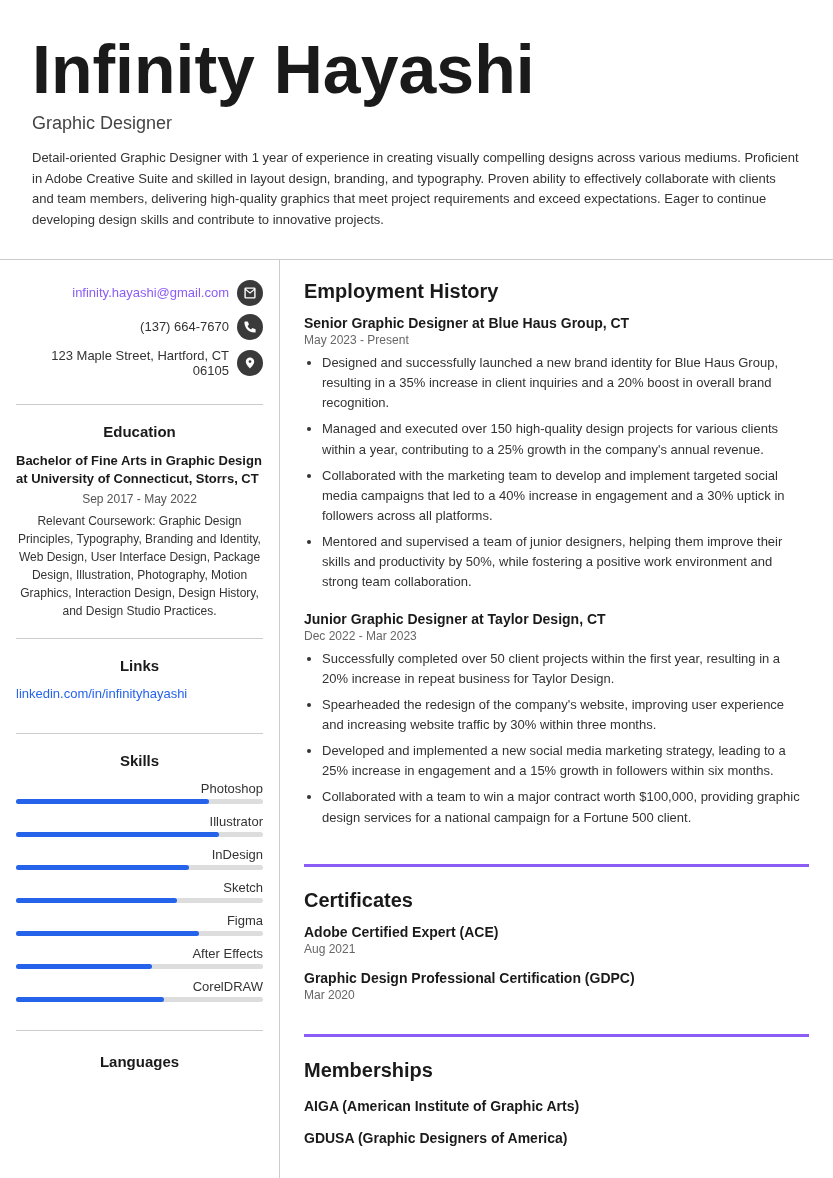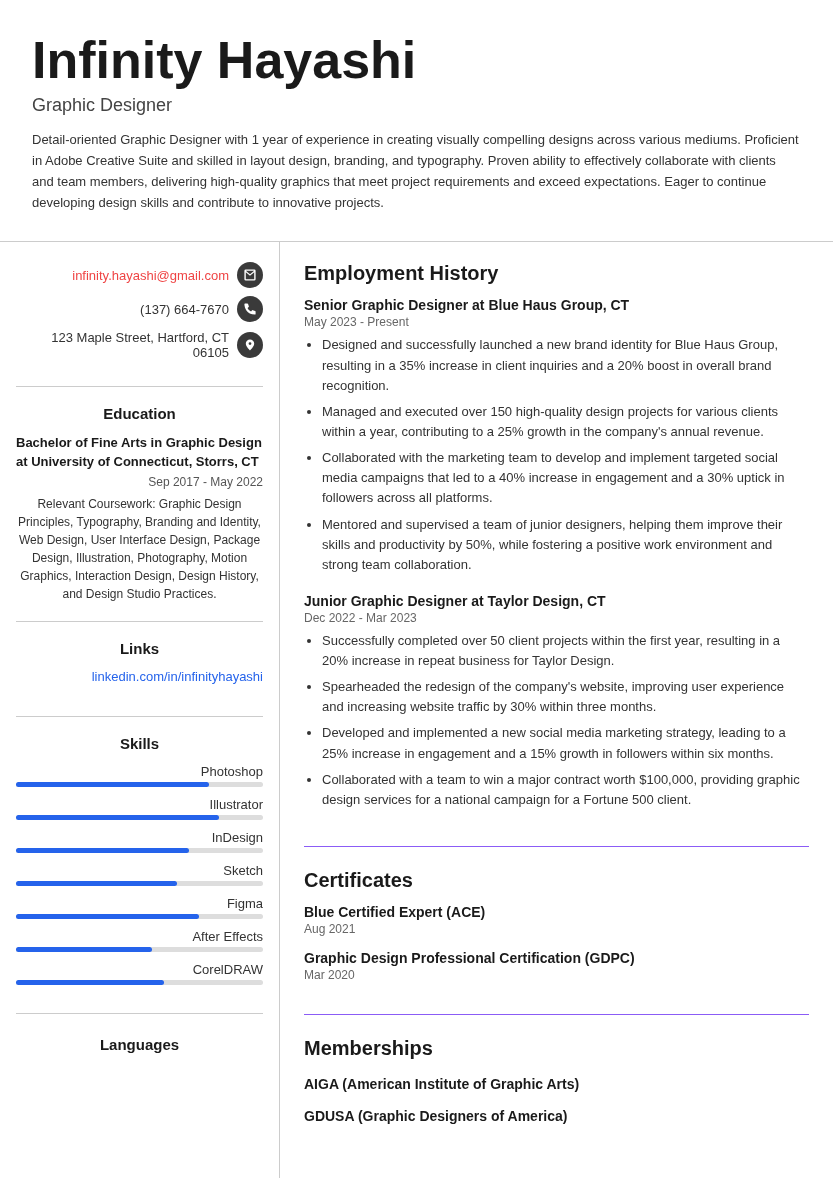--- a/index.html
+++ b/index.html
@@ -7,21 +7,21 @@
       font-family: 'Arial', sans-serif;
       background: #fff;
       color: #222;
       width: 833px;
       min-height: 1178px;
     }
     .header-section {
       padding: 32px 32px 18px 32px;
     }
     .name-title {
-      font-size: 52px;
+      font-size: 68px;
       font-weight: 700;
       color: #1a1a1a;
       line-height: 1.1;
       margin-bottom: 6px;
     }
     .job-title {
       font-size: 18px;
       color: #444;
       margin-bottom: 14px;
     }
@@ -102,38 +102,38 @@
     }
     .edu-degree {
       font-size: 13px;
       font-weight: 700;
       color: #1a1a1a;
       margin-bottom: 4px;
       line-height: 1.4;
     }
     .edu-date {
       font-size: 12px;
-      text-align: right;
+      text-align: center;
       color: #555;
       margin-bottom: 6px;
     }
     .edu-coursework {
       font-size: 12px;
       text-align: center;
       color: #333;
       line-height: 1.5;
     }
     .links-section {
       border-bottom: 1px solid #ccc;
       padding-bottom: 32px;
       margin-bottom: 18px;
     }
     .links-section a {
       display: block;
-      text-align: right;
+      text-align: left;
       font-size: 13px;
       color: #2563eb;
       text-decoration: none;
     }
     .skills-section {
       border-bottom: 1px solid #ccc;
       padding-bottom: 18px;
       margin-bottom: 18px;
     }
     .skill-item {
@@ -201,21 +201,21 @@
     }
     .memberships-section .member-name {
       font-size: 14px;
       font-weight: 700;
       color: #1a1a1a;
       margin-bottom: 8px;
       margin-top: 16px;
     }
     .section-block {
       margin-bottom: 22px;
-      border-bottom: 1px solid #8b5cf6;
+      border-bottom: 3px solid #8b5cf6;
       padding-bottom: 18px;
     }
     .section-block:last-child {
       border-bottom: none;
     }
     .languages-section {
       padding-top: 4px;
     }
   </style>
 </head>
@@ -227,21 +227,21 @@
   <div class="summary">Detail-oriented Graphic Designer with 1 year of experience in creating visually compelling designs across various mediums. Proficient in Adobe Creative Suite and skilled in layout design, branding, and typography. Proven ability to effectively collaborate with clients and team members, delivering high-quality graphics that meet project requirements and exceed expectations. Eager to continue developing design skills and contribute to innovative projects.</div>
 </div>
 <hr class="divider">
 
 <div class="main-layout">
 
   <div class="sidebar">
 
     <div class="contact-section">
       <div class="contact-item">
-        <span style="color:#ef4444;">infinity.hayashi@gmail.com</span>
+        <span style="color:#8b5cf6;">infinity.hayashi@gmail.com</span>
         <span class="icon-circle">
           <svg viewBox="0 0 20 20">
               <path d="M2 4a2 2 0 012-2h12a2 2 0 012 2v12a2 2 0 01-2 2H4a2 2 0 01-2-2V4zm2 0v.01L10 9l6-4.99V4H4zm0 2.24V16h12V6.24l-6 4.99-6-4.99z"></path>
             </svg>
         </span>
       </div>
       <div class="contact-item phone">
         <span>(137) 664-7670</span>
         <span class="icon-circle">
           <svg viewBox="0 0 20 20">
@@ -353,21 +353,21 @@
               <li>Collaborated with a team to win a major contract worth $100,000, providing graphic design services for a national campaign for a Fortune 500 client.</li>
             </ul>
     </div>
         </div>
     </div>
 
     <div class="section-block">
       <div class="section-title">Certificates</div>
       <div id="certs-list">
           <div class="cert-entry">
-      <div class="cert-name">Blue Certified Expert (ACE)</div>
+      <div class="cert-name">Adobe Certified Expert (ACE)</div>
       <div class="cert-date">Aug 2021</div>
     </div>
           <div class="cert-entry">
       <div class="cert-name">Graphic Design Professional Certification (GDPC)</div>
       <div class="cert-date">Mar 2020</div>
     </div>
         </div>
     </div>
 
     <div class="section-block memberships-section">

